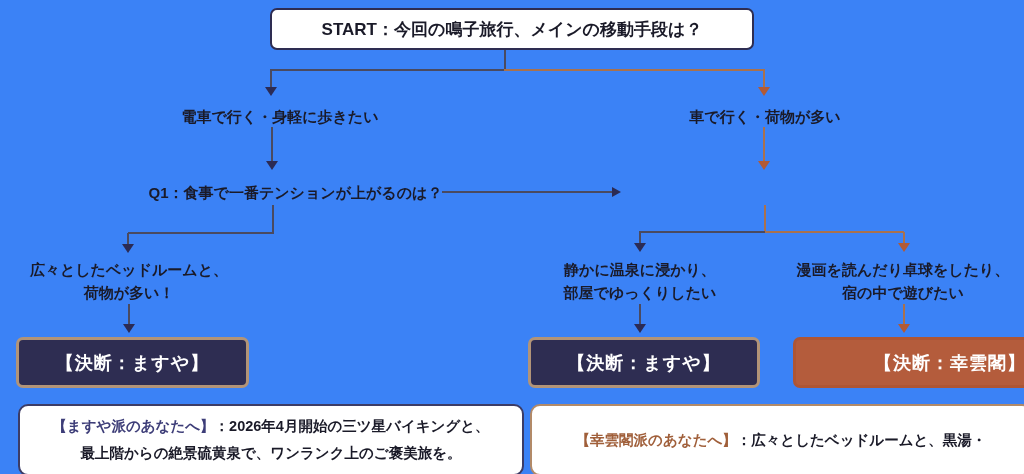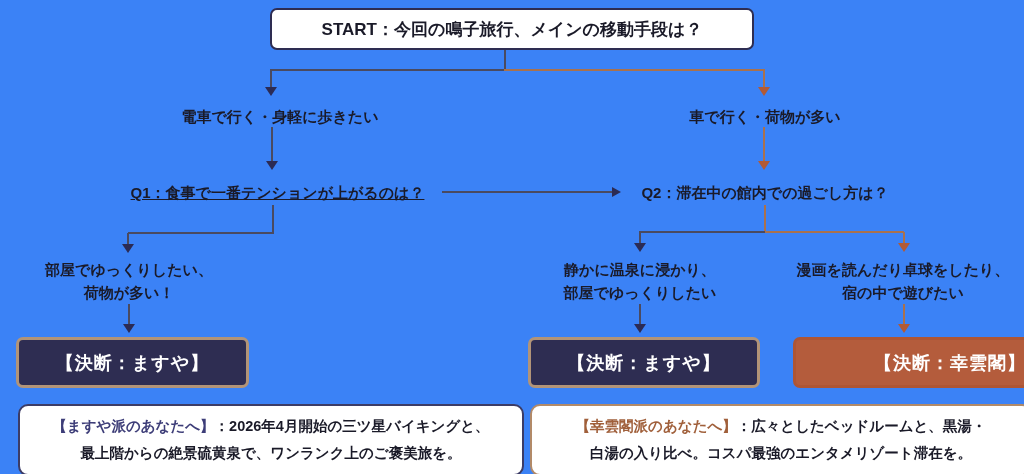--- a/index.html
+++ b/index.html
@@ -66,33 +66,32 @@
   <div class="head head-down-brown" style="left:758px;top:87px;"></div>
 
   <div class="label" style="left:155px;top:105px;width:250px;">電車で行く・身軽に歩きたい</div>
   <div class="label" style="left:645px;top:105px;width:240px;">車で行く・荷物が多い</div>
 
   <div class="line navy-bg" style="left:271px;top:127px;width:2px;height:35px;"></div>
   <div class="head head-down-navy" style="left:266px;top:161px;"></div>
   <div class="line brown-bg" style="left:763px;top:127px;width:2px;height:35px;"></div>
   <div class="head head-down-brown" style="left:758px;top:161px;"></div>
 
-  <div class="question" style="left:110px;top:184px;width:335px;text-decoration:underline;">Q1：食事で一番テンションが上がるのは？</div>
-  <div class="question" style="left:610px;top:184px;width:310px;">Q2：滞在中の館内での過ごし方は？</div>
+  <div class="question" style="left:128px;top:184px;width:335px;">Q1：食事で一番テンションが上がるのは？</div>
 
   <div class="line navy-bg" style="left:442px;top:191px;width:170px;height:2px;"></div>
   <div class="head head-right-navy" style="left:612px;top:187px;"></div>
 
   <div class="line navy-bg" style="left:272px;top:205px;width:2px;height:29px;"></div>
   <div class="line navy-bg" style="left:128px;top:232px;width:146px;height:2px;"></div>
   <div class="line navy-bg" style="left:127px;top:233px;width:2px;height:12px;"></div>
   <div class="head head-down-navy" style="left:122px;top:244px;"></div>
 
   <div class="label" style="left:28px;top:258px;width:202px;">
-    <span>部屋でゆっくりしたい、</span><br>
+    <span>広々としたベッドルームと、</span><br>
     <span>荷物が多い！</span>
   </div>
 
   <div class="line navy-bg" style="left:128px;top:304px;width:2px;height:21px;"></div>
   <div class="head head-down-navy" style="left:123px;top:324px;"></div>
 
   <div class="line brown-bg" style="left:764px;top:205px;width:2px;height:28px;"></div>
   <div class="line navy-bg" style="left:639px;top:231px;width:126px;height:2px;"></div>
   <div class="line brown-bg" style="left:765px;top:231px;width:139px;height:2px;"></div>
   <div class="line navy-bg" style="left:639px;top:232px;width:2px;height:12px;"></div>
@@ -128,16 +127,15 @@
     <div>
       <span class="note-label-navy">【ますや派のあなたへ】</span><span>：2026年4月開始の三ツ星バイキングと、</span>
     </div>
     <div>最上階からの絶景硫黄泉で、ワンランク上のご褒美旅を。</div>
   </div>
 
   <div class="note note-brown" style="left:530px;top:404px;width:486px;">
     <div>
       <span class="note-label-brown">【幸雲閣派のあなたへ】</span><span>：広々としたベッドルームと、黒湯・</span>
     </div>
-    <div>白湯の入り比べ。コスパ最強のエンタメリゾート滞在を。</div>
   </div>
 
 </div>
 
 </body></html>

